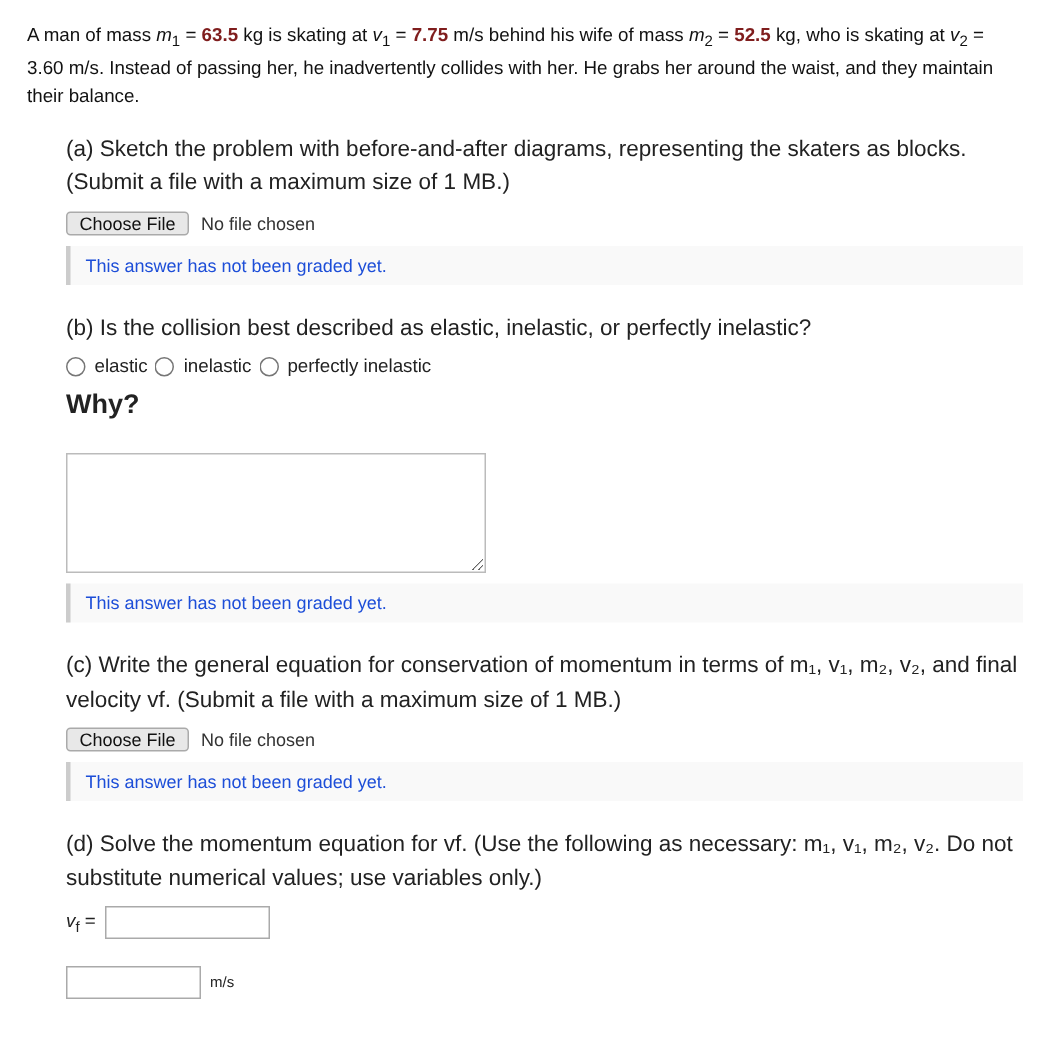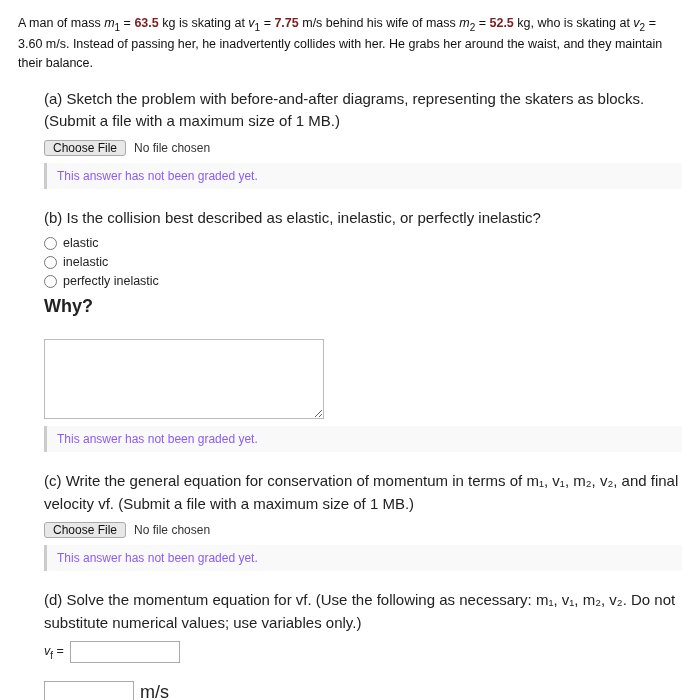--- a/index.html
+++ b/index.html
@@ -53,27 +53,27 @@
     }
     .no-file-text {
       font-size: 12px;
       color: #333;
     }
     .graded-box {
       border-left: 3px solid #ccc;
       background: #f9f9f9;
       padding: 6px 10px;
       font-size: 12px;
-      color: #8b5cf6;
+      color: #1d4ed8;
       margin-top: 4px;
       margin-bottom: 6px;
     }
     .radio-group {
       display: flex;
-      flex-direction: column;
+      flex-direction: row;
       gap: 5px;
       margin-bottom: 8px;
     }
     .radio-item {
       display: flex;
       align-items: center;
       gap: 6px;
       font-size: 12.5px;
     }
     .radio-item input[type="radio"] {
@@ -114,21 +114,21 @@
     .vf-label {
       font-size: 12.5px;
     }
     .ms-row {
       display: flex;
       align-items: center;
       gap: 6px;
       margin-top: 6px;
     }
     .ms-label {
-      font-size: 18px;
+      font-size: 10px;
     }
     sub {
       font-size: 10px;
     }
   </style>
 </head>
 <body>
 
 <div class="page">
 

